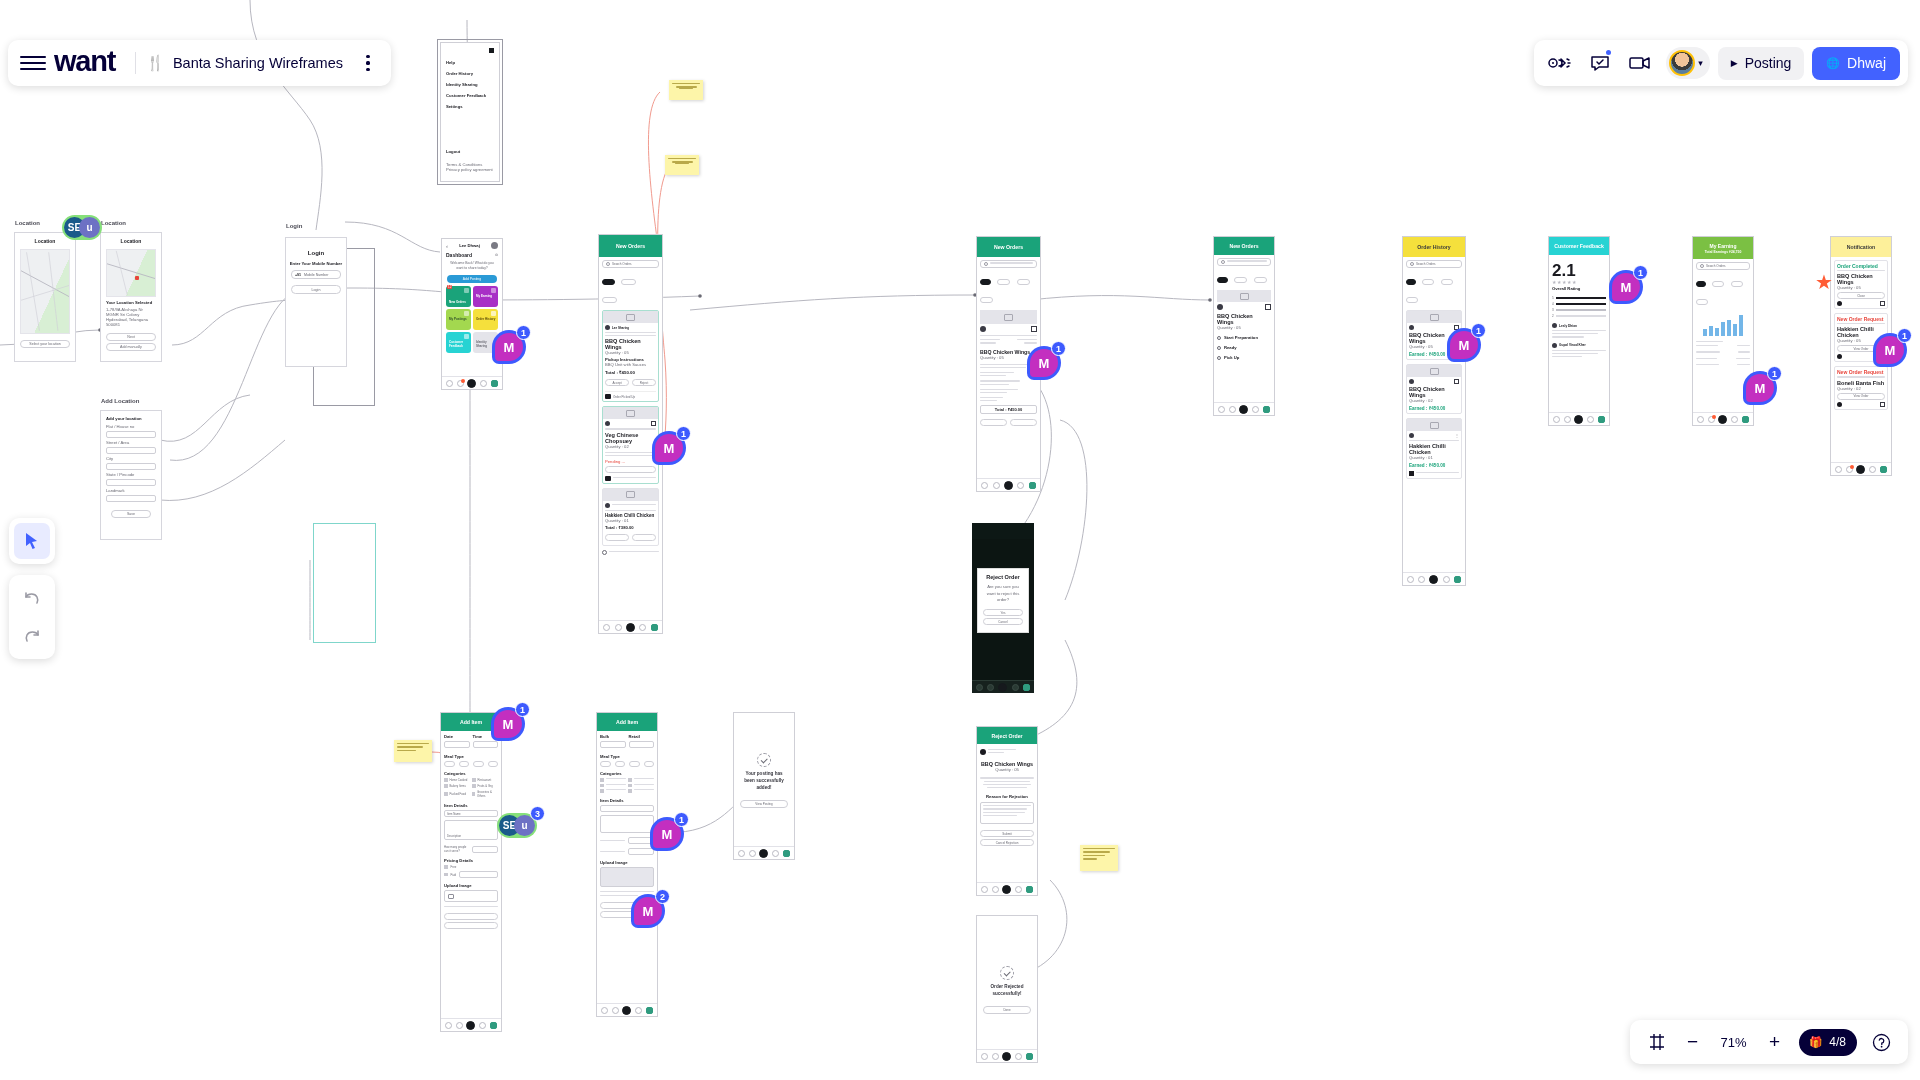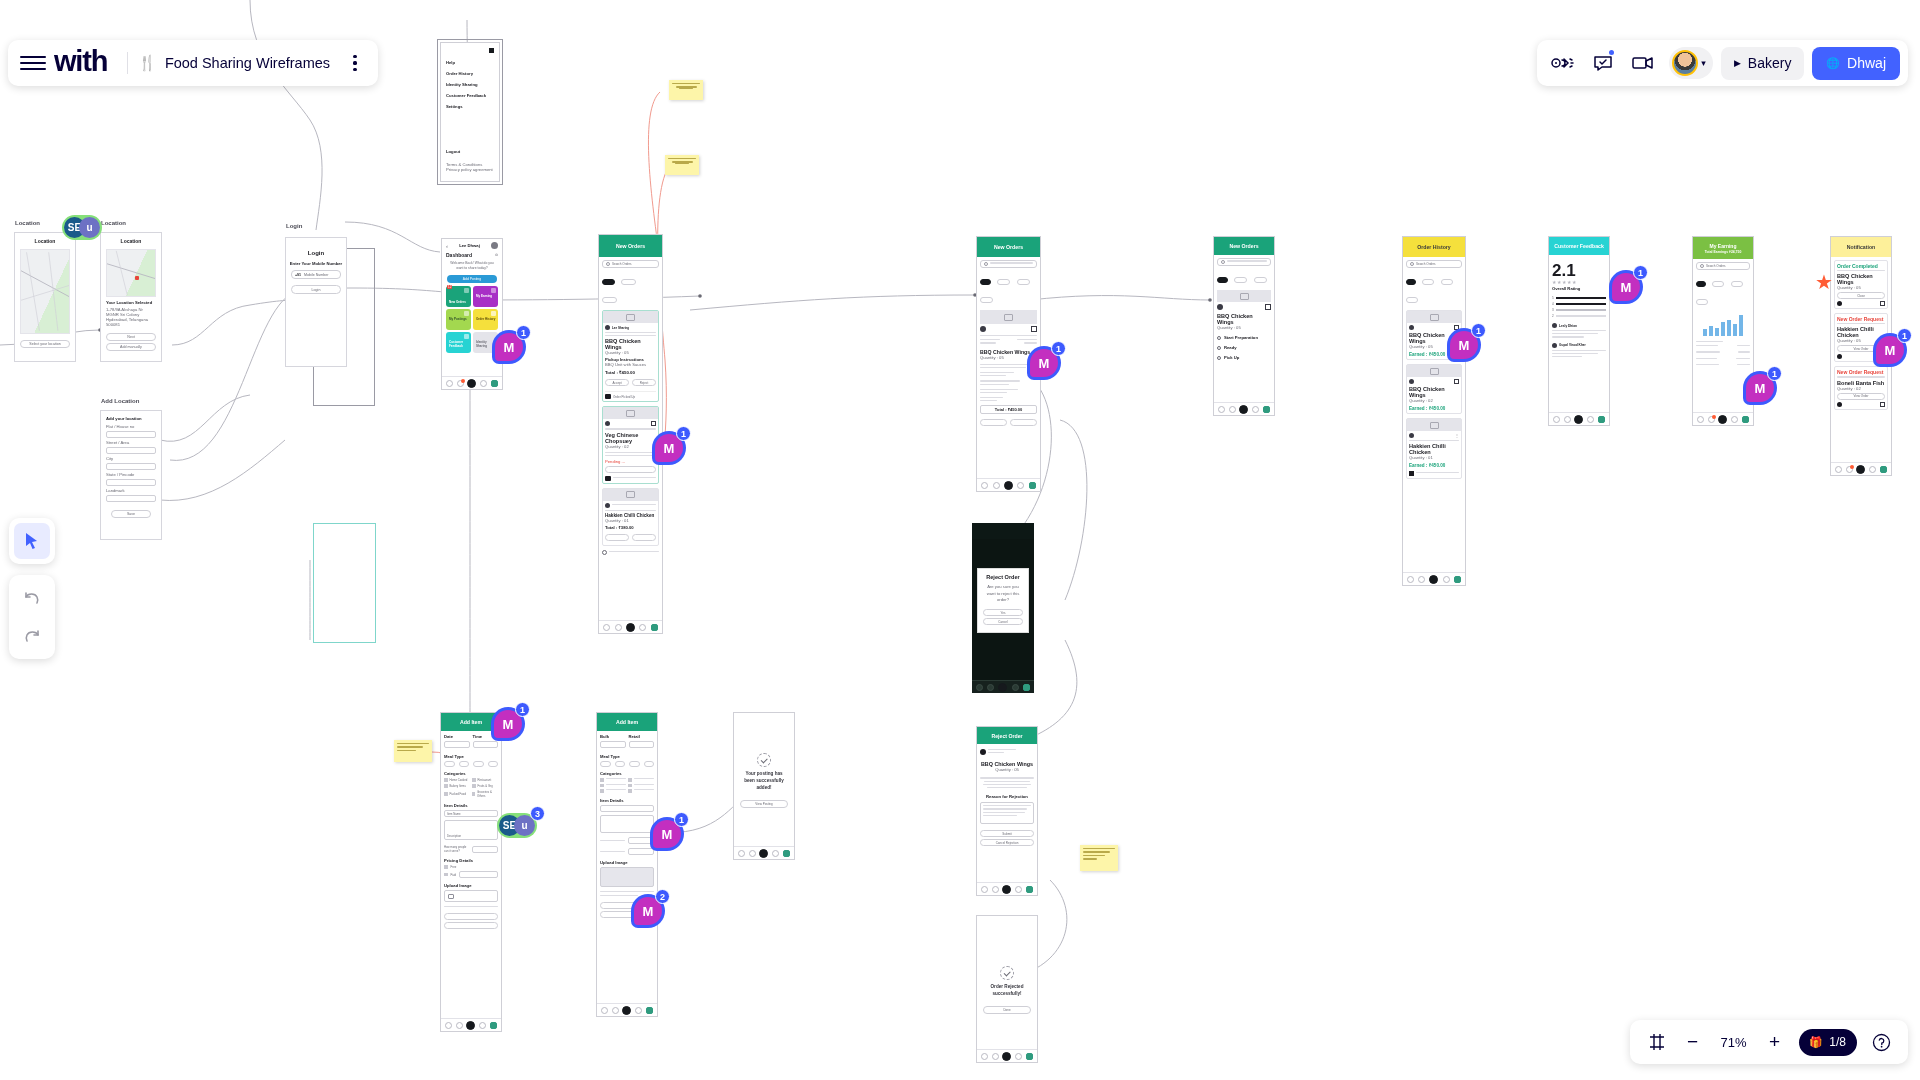--- a/index.html
+++ b/index.html
@@ -1173,24 +1173,24 @@
   </div>
 
 </div>
 
 <div class="topbar-left">
   <div class="hamburger">
       <i></i>
       <i></i>
       <i></i>
     </div>
-  <div class="miro-logo">with</div>
+  <div class="miro-logo">want</div>
   <div class="vdiv"></div>
   <span class="board-emoji">🍴</span>
-  <span class="board-title">Food Sharing Wireframes</span>
+  <span class="board-title">Banta Sharing Wireframes</span>
   <div class="kebab">
       <i></i>
       <i></i>
       <i></i>
     </div>
 </div>
 
 <div class="topbar-right">
   <div class="tb-icon">
     <svg width="24" height="16" viewBox="0 0 24 16" fill="none" stroke="#050038" stroke-width="1.5">
@@ -1212,21 +1212,21 @@
       <rect x="1" y="3" width="13" height="10" rx="1.5"></rect>
         <path d="M14 6 l6 -3 v10 l-6 -3 z" stroke-linejoin="round"></path>
     </svg>
   </div>
   <div class="avatar-chip">
     <span class="avatar-img"></span>
     <span style="font-size:9px;color:#050038;">▾</span>
   </div>
   <button class="present-btn">
     <span style="font-size:9px;">▶</span>
-    <span>Bakery</span>
+    <span>Posting</span>
   </button>
   <button class="share-btn">
     <span style="font-size:11px;">🌐</span>
     <span>Dhwaj</span>
   </button>
 </div>
 
 <div class="lefttool">
   <div class="tool-btn active">
     <svg width="16" height="18" viewBox="0 0 16 18" fill="#4262ff">
@@ -1253,21 +1253,21 @@
   <div class="zb-btn">
     <svg width="18" height="18" viewBox="0 0 18 18" fill="none" stroke="#050038" stroke-width="1.4">
       <path d="M2 4 h14 M2 14 h14 M6 1 v16 M12 1 v16"></path>
     </svg>
   </div>
   <div class="zb-btn">−</div>
   <div class="zoom-val">71%</div>
   <div class="zb-btn">+</div>
   <div class="progress-pill">
     <span style="font-size:11px;">🎁</span>
-    <span>1/8</span>
+    <span>4/8</span>
   </div>
   <div class="zb-btn">
     <svg width="19" height="19" viewBox="0 0 19 19" fill="none" stroke="#050038" stroke-width="1.3">
       <circle cx="9.5" cy="9.5" r="8"></circle>
       <path d="M7.3 7.2 a2.3 2.3 0 1 1 2.5 2.9 v1.3" stroke-linecap="round"></path>
       <circle cx="9.6" cy="13.7" r=".85" fill="#050038" stroke="none"></circle>
     </svg>
   </div>
 </div>
 

